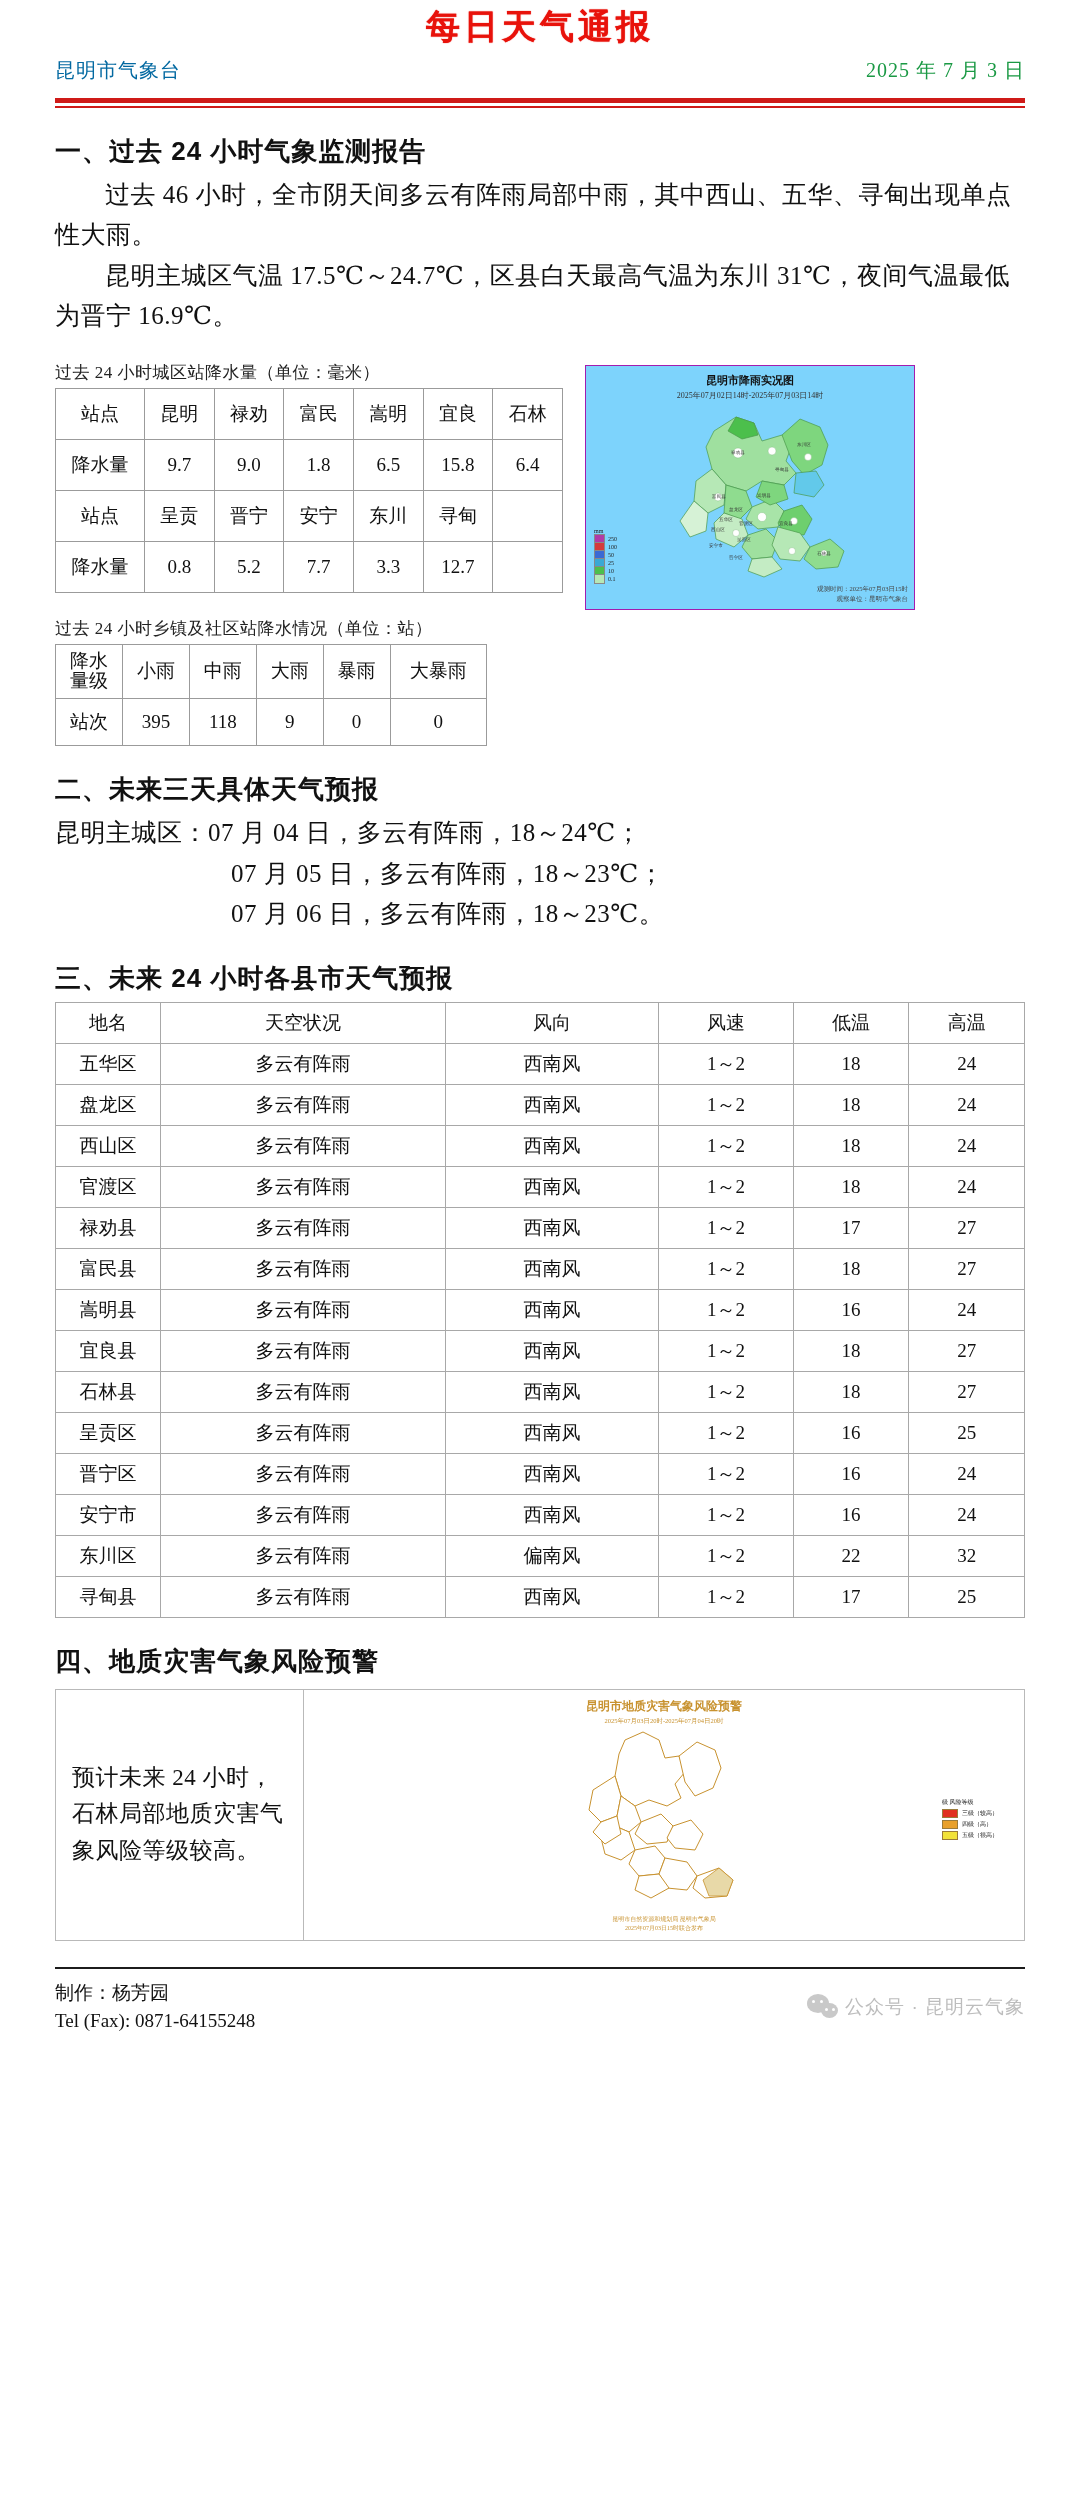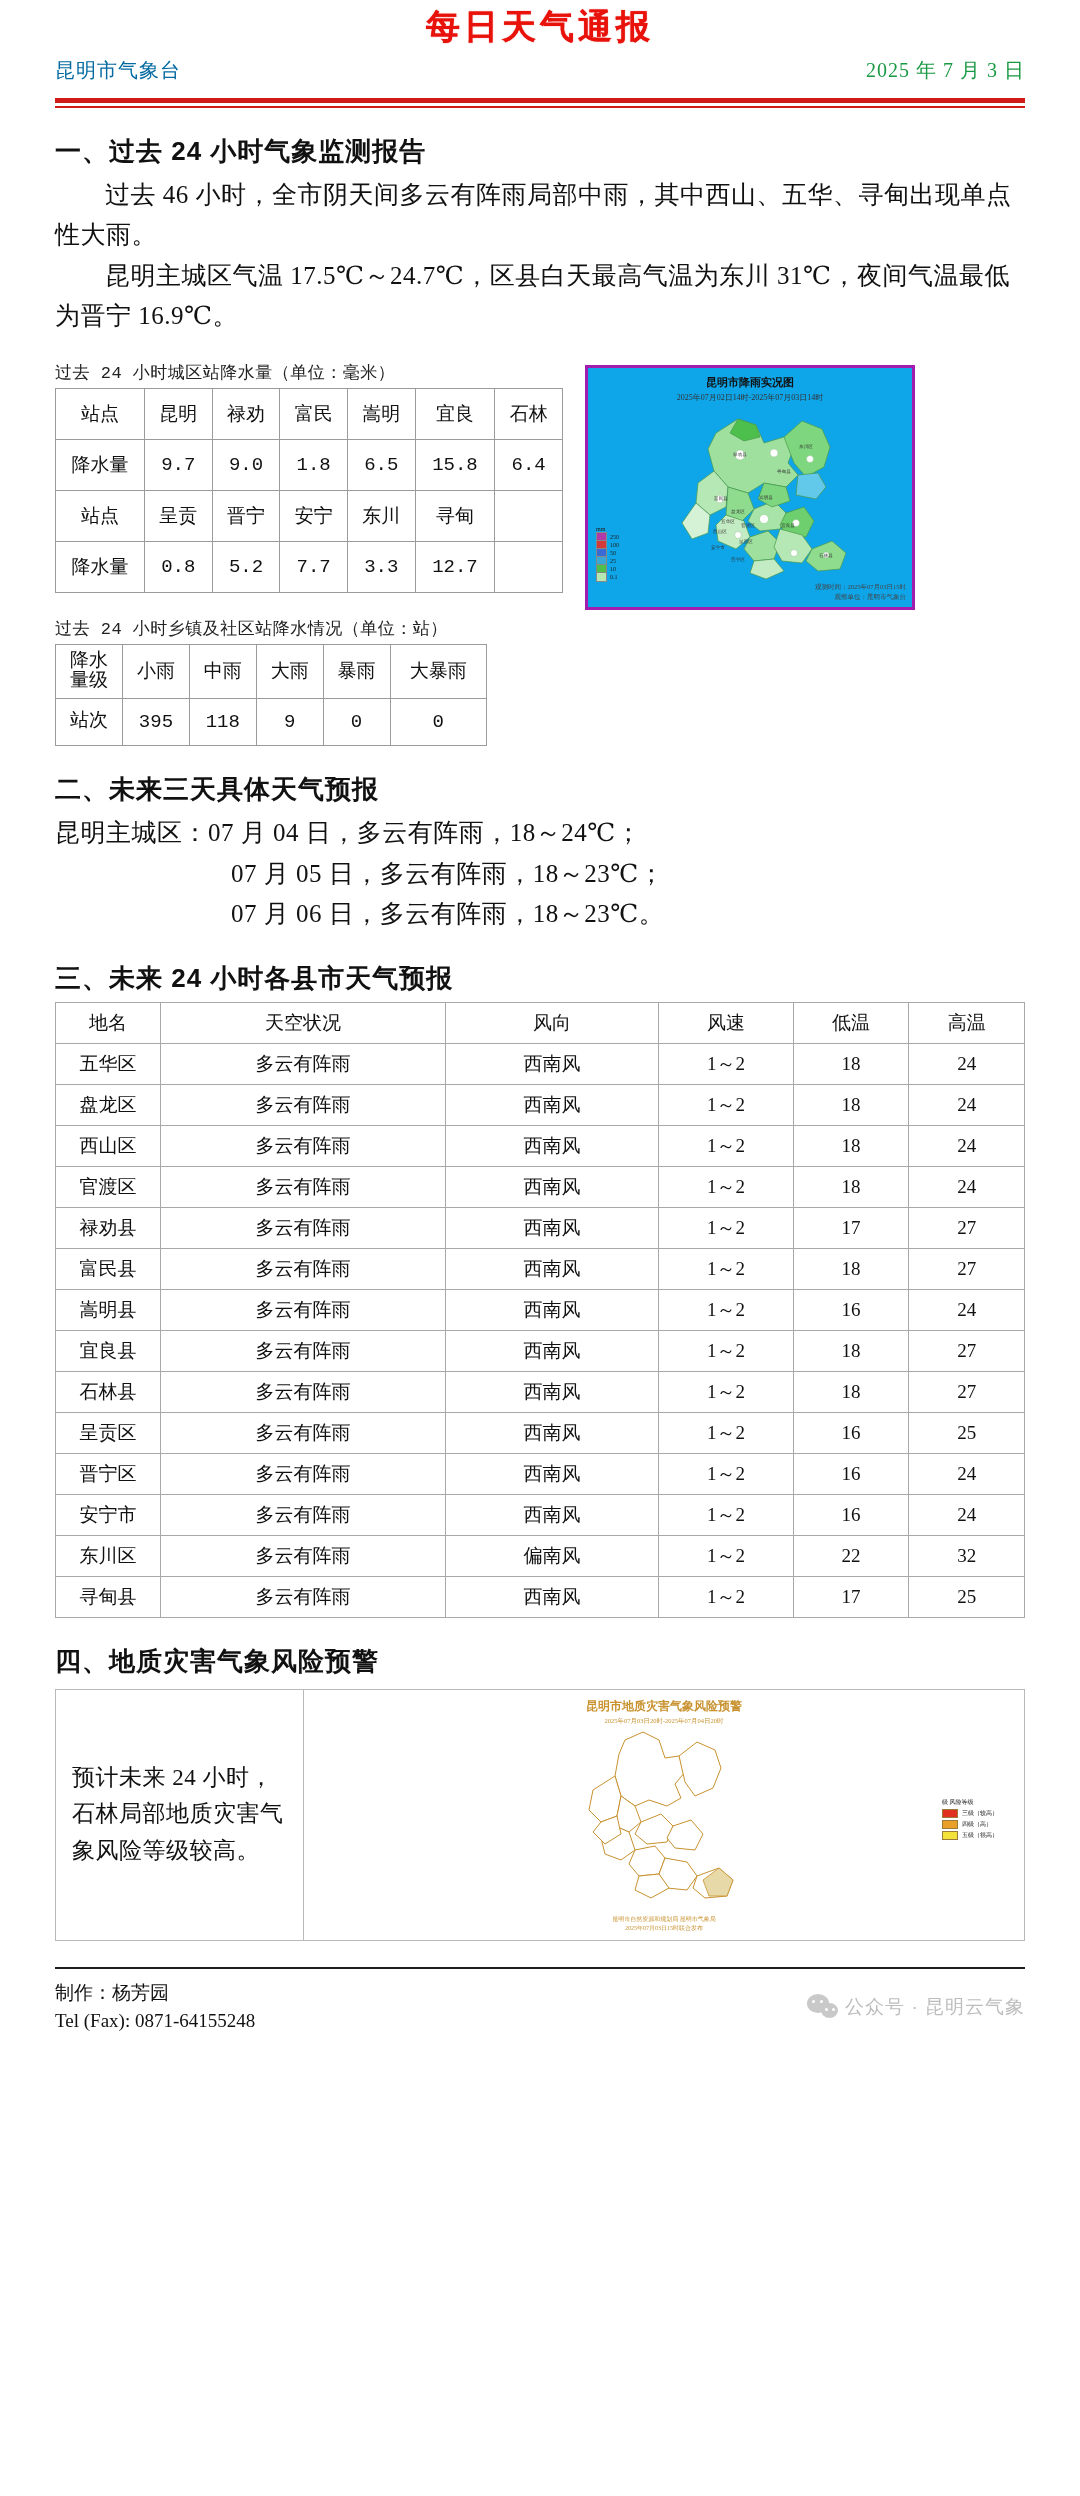--- a/index.html
+++ b/index.html
@@ -59,26 +59,26 @@
     background:#fff;
   }
   .rain-tbl{width:508px;}
   .rain-tbl td{height:38px;}
   .rain-tbl td:first-child{width:84px;}
   .lvl-tbl{width:432px;margin-top:2px;}
   .lvl-tbl td{height:34px;}
   .lvl-tbl td:first-child{width:62px;line-height:1.15;}
 
   .split{display:flex;gap:10px;align-items:flex-start;}
-  .left-col{width:520px;font-family:Liberation Mono, monospace;}
+  .left-col{width:520px;}
   .right-col{flex:1;}
 
   
   .map-box{
-    border:3px solid #a21caf;background:#0ea5e9;position:relative;
+    border:1px solid #a21caf;background:#7dd3fc;position:relative;
     box-sizing:border-box;
   }
   .map1{width:330px;height:245px;margin-top:28px;}
   .map-title{font-family:"Liberation Sans","DejaVu Sans",sans-serif;font-weight:bold;font-size:11px;text-align:center;margin-top:7px;color:#111;}
   .map-sub{font-size:8px;text-align:center;color:#333;margin-top:2px;}
   .map-foot{font-size:6.5px;text-align:right;color:#444;position:absolute;right:6px;bottom:5px;line-height:1.5;}
   .legend1{position:absolute;left:8px;bottom:26px;font-size:6px;color:#222;}
   .legend1 .lg-title{font-size:6px;margin-bottom:1px;}
   .legend1 .lg-row{display:flex;align-items:center;height:8px;}
   .legend1 .sw{width:9px;height:8px;display:inline-block;margin-right:3px;border:0.5px solid #888;}

